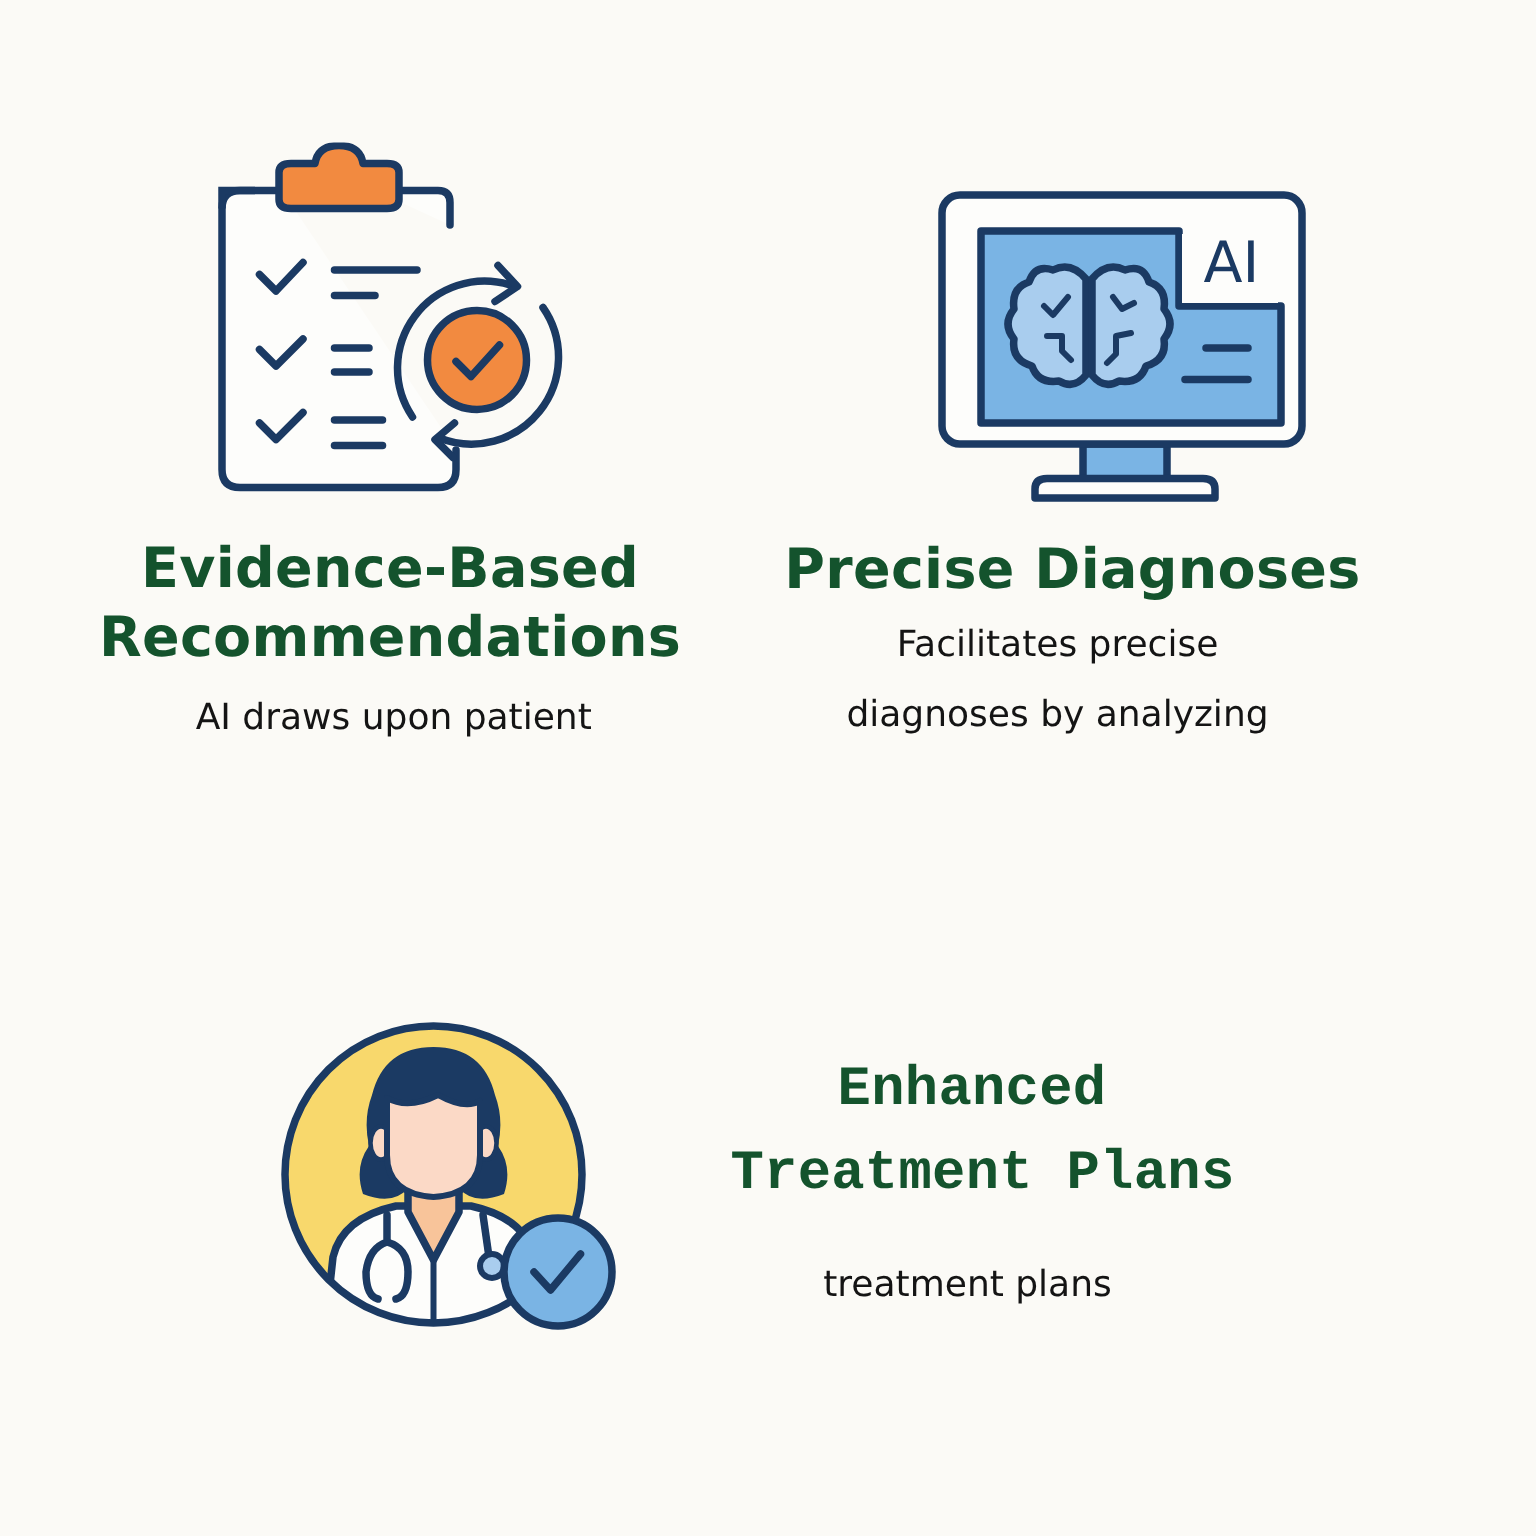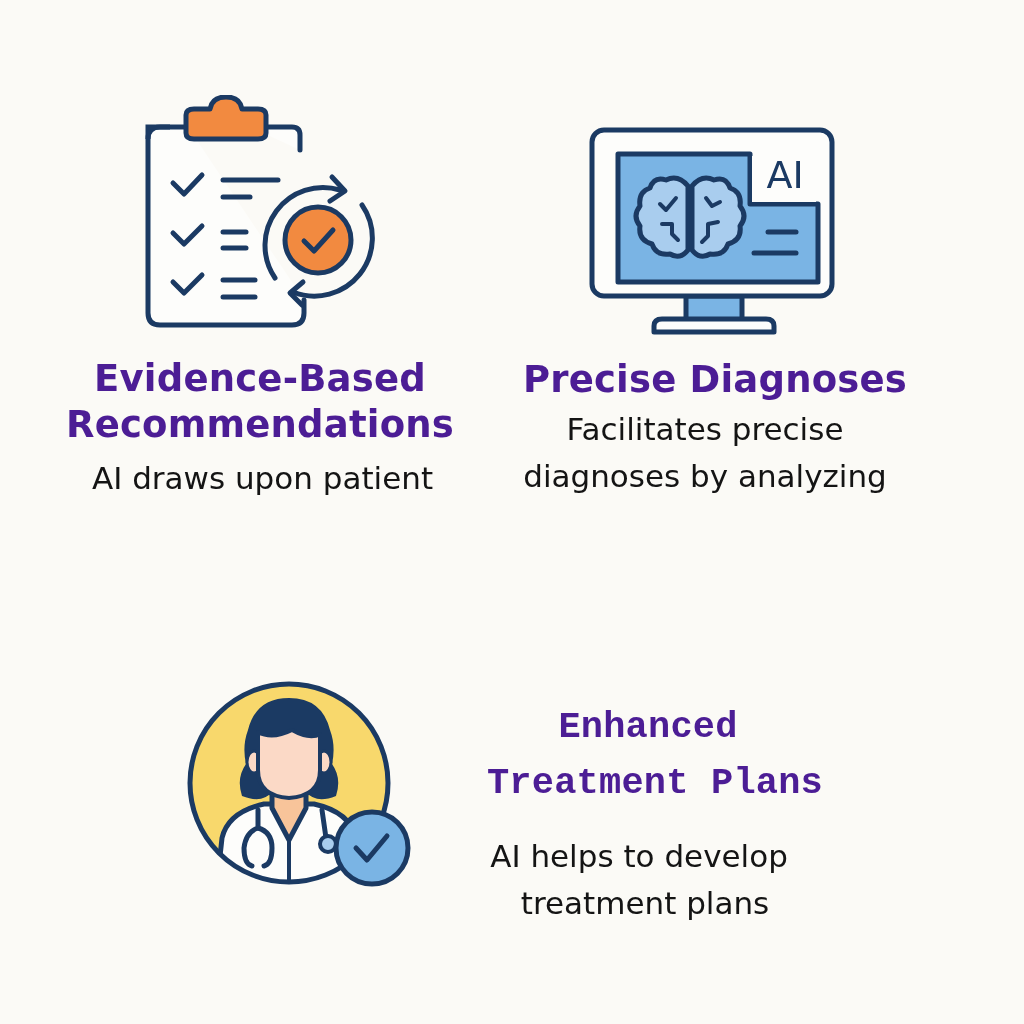--- a/index.html
+++ b/index.html
@@ -12,31 +12,31 @@
       height: 1024px;
       position: relative;
       overflow: hidden;
       font-family: "DejaVu Sans", "Liberation Sans", sans-serif;
     }
     .icon {
       position: absolute;
     }
     .title {
       position: absolute;
-      color: #4c1d95;
+      color: #14532d;
       font-weight: bold;
       font-size: 37px;
       line-height: 46px;
       text-align: center;
       letter-spacing: 0.2px;
     }
     .desc {
       position: absolute;
       color: #141414;
-      font-size: 31px;
+      font-size: 24px;
       line-height: 47px;
       text-align: center;
     }
     .line { display: block; white-space: nowrap; }
   </style>
 </head>
 <body>
 
 <div class="icon" style="left:140px;top:95px;width:240px;height:240px;">
   <svg width="240" height="240" viewBox="0 0 240 240" xmlns="http://www.w3.org/2000/svg">
@@ -68,21 +68,21 @@
 </div>
 
 <div class="title" style="left:40px;top:356px;width:440px;">
   <span class="line">Evidence-Based</span>
   <span class="line">Recommendations</span>
 </div>
 <div class="desc" style="left:40px;top:455px;width:445px;">
   <span class="line">AI draws upon patient</span>
 </div>
 
-<div class="icon" style="left:588px;top:126px;width:250px;height:210px;">
+<div class="icon" style="left:624px;top:126px;width:250px;height:210px;">
   <svg width="250" height="210" viewBox="0 0 250 210" xmlns="http://www.w3.org/2000/svg">
 
     <rect x="98" y="170" width="56" height="24" fill="#7ab4e4" stroke="#1b3a63" stroke-width="5"></rect>
     <path d="M66 206 L66 200 Q66 193 74 193 L178 193 Q186 193 186 200 L186 206 Z" fill="#fdfdfb" stroke="#1b3a63" stroke-width="5" stroke-linejoin="round"></path>
 
     <rect x="4" y="4" width="240" height="166" rx="12" fill="#fdfdfb" stroke="#1b3a63" stroke-width="5"></rect>
 
     <path d="M30 28 L162 28 L162 78 L230 78 L230 156 L30 156 Z" fill="#7ab4e4" stroke="#1b3a63" stroke-width="5" stroke-linejoin="round"></path>
     <rect x="164" y="30" width="64" height="46" fill="#fdfdfb"></rect>
 
@@ -140,15 +140,14 @@
     <circle cx="186" cy="170" r="36" fill="#7ab4e4" stroke="#1b3a63" stroke-width="5"></circle>
     <path d="M170 170 L181 182 L201 158" fill="none" stroke="#1b3a63" stroke-width="5" stroke-linecap="round" stroke-linejoin="round"></path>
   </svg>
 </div>
 
 <div class="title" style="left:440px;top:704px;width:430px;font-family:Liberation Mono, monospace;">
   <span class="line" style="margin-left:-14px;">Enhanced</span>
   <span class="line" style="margin-top:10px;">Treatment Plans</span>
 </div>
 <div class="desc" style="left:430px;top:833px;width:430px;">
-  <span class="line" style="margin-left:-12px;">AI helps to develop</span>
   <span class="line">treatment plans</span>
 </div>
 
 </body></html>

